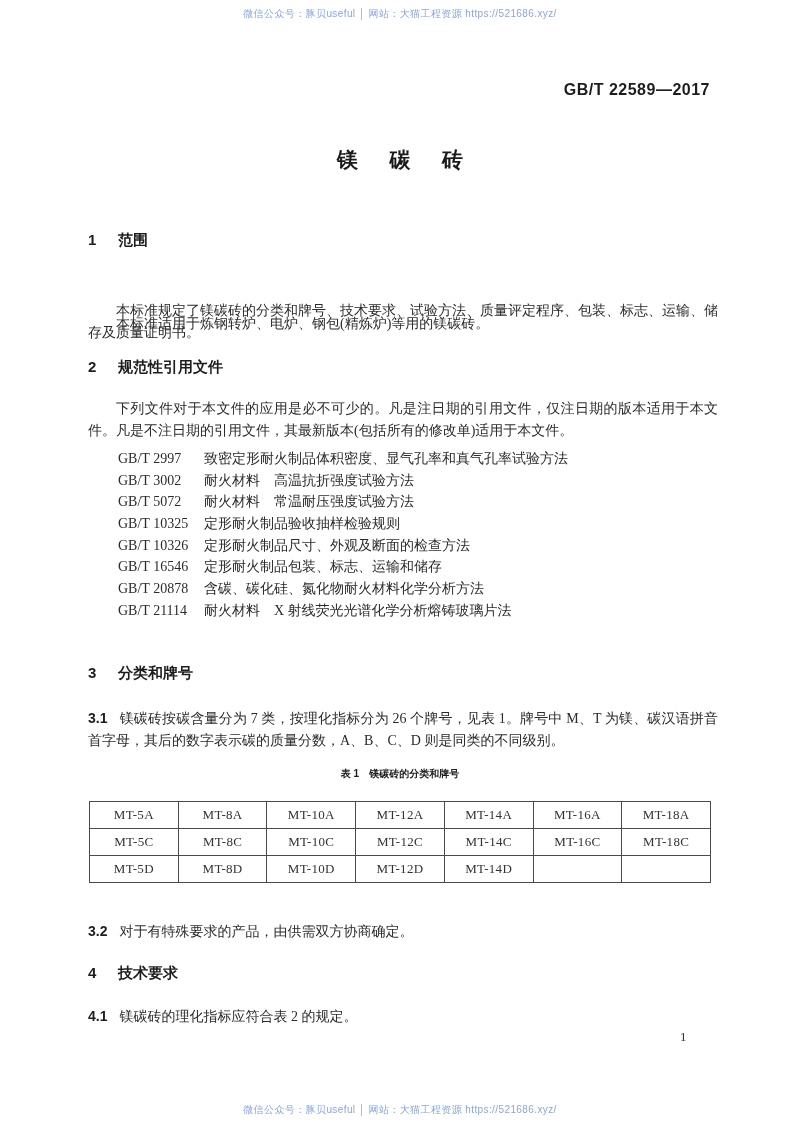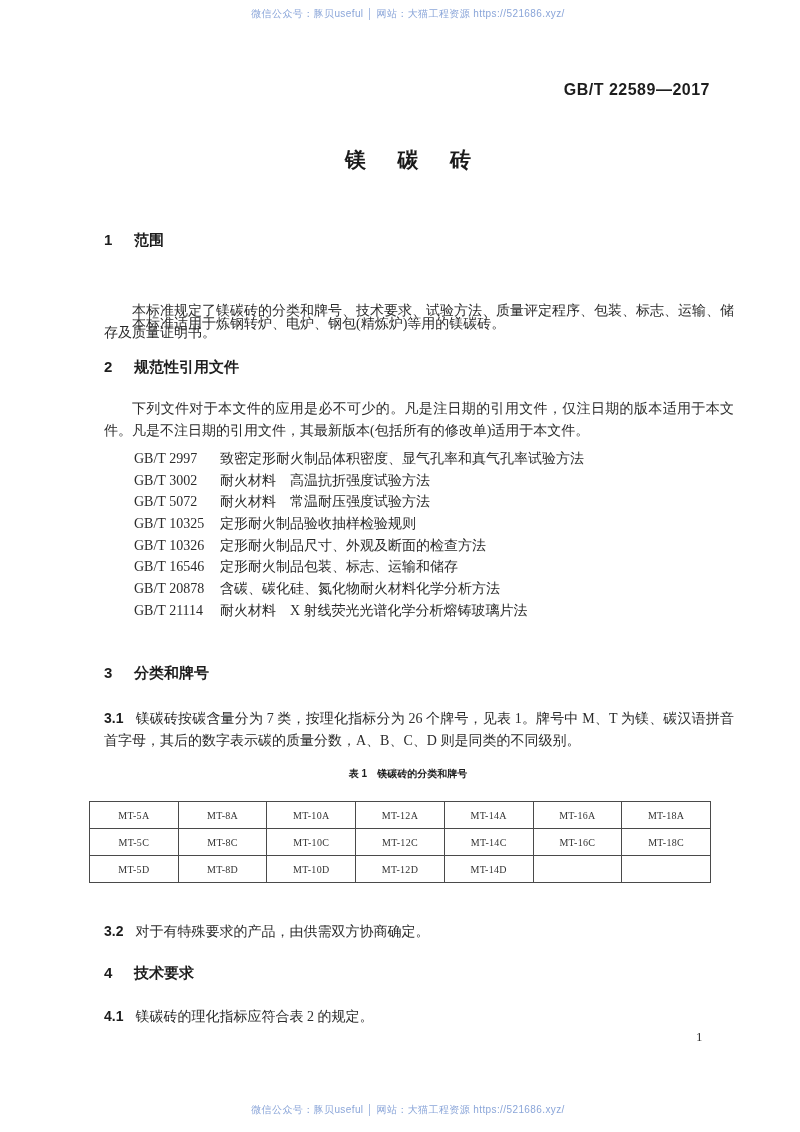--- a/index.html
+++ b/index.html
@@ -4,21 +4,21 @@
 <style>
   html,body{margin:0;padding:0;background:#ffffff;}
   .page{
     position:relative;
     width:800px;height:1132px;
     background:#ffffff;
     font-family:"Liberation Serif","DejaVu Serif",serif;
     color:#2b2b2b;
     overflow:hidden;
   }
-  .abs{position:absolute;padding-left:16px;}
+  .abs{position:absolute;}
   .watermark{
     left:0;right:0;text-align:center;
     font-family:"Liberation Sans","DejaVu Sans",sans-serif;
     font-size:10px;letter-spacing:.4px;
     color:#8ba6d9;
   }
   .doc-number{
     top:81px;right:90px;
     font-family:"Liberation Sans","DejaVu Sans",sans-serif;
     font-weight:700;font-size:16px;color:#1d1d1d;letter-spacing:.5px;
@@ -55,21 +55,21 @@
   table.grade-table{
     top:801px;left:89px;width:622px;
     border-collapse:collapse;
     border:1.5px solid #3a3a3a;
     table-layout:fixed;
   }
   table.grade-table td{
     border:1px solid #4a4a4a;
     height:24px;
     text-align:center;vertical-align:middle;
-    font-size:10px;color:#333333;
+    font-size:13px;color:#333333;
     font-family:"Liberation Serif","DejaVu Serif",serif;
     letter-spacing:.3px;
   }
   .page-number{top:1029px;left:680px;font-size:13px;color:#333;}
 </style>
 </head>
 <body>
 
 <div class="page">
 

